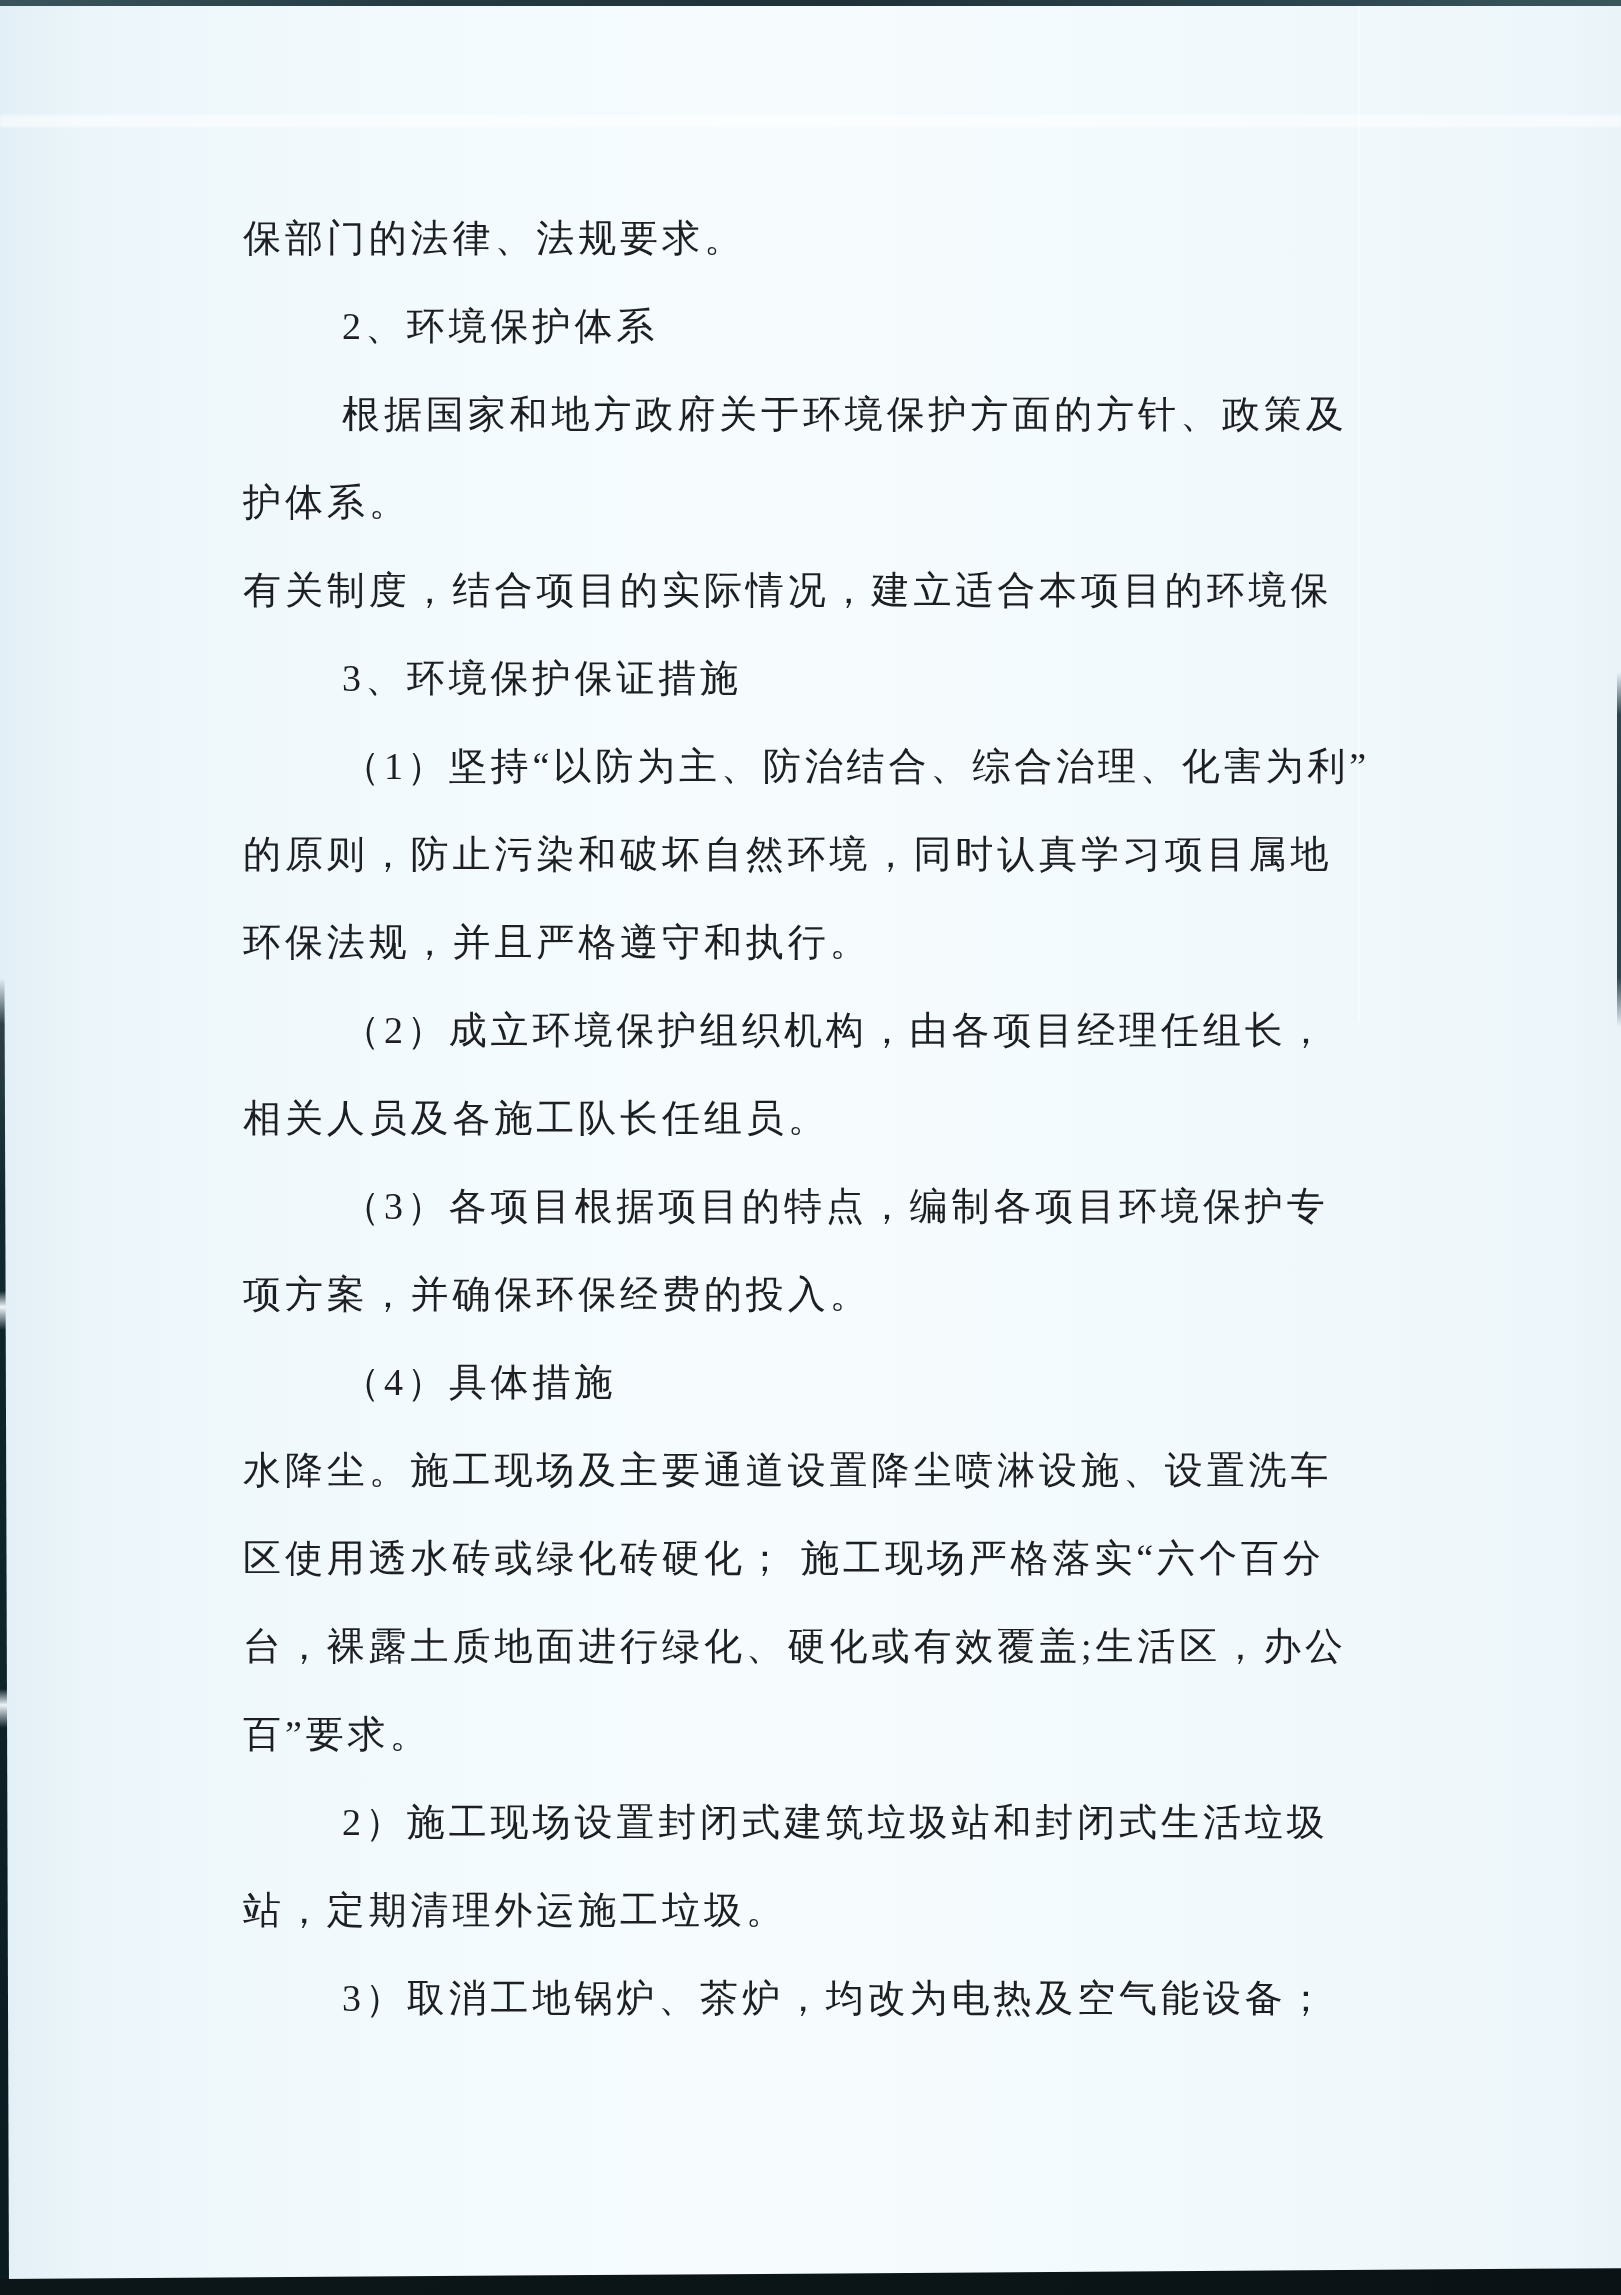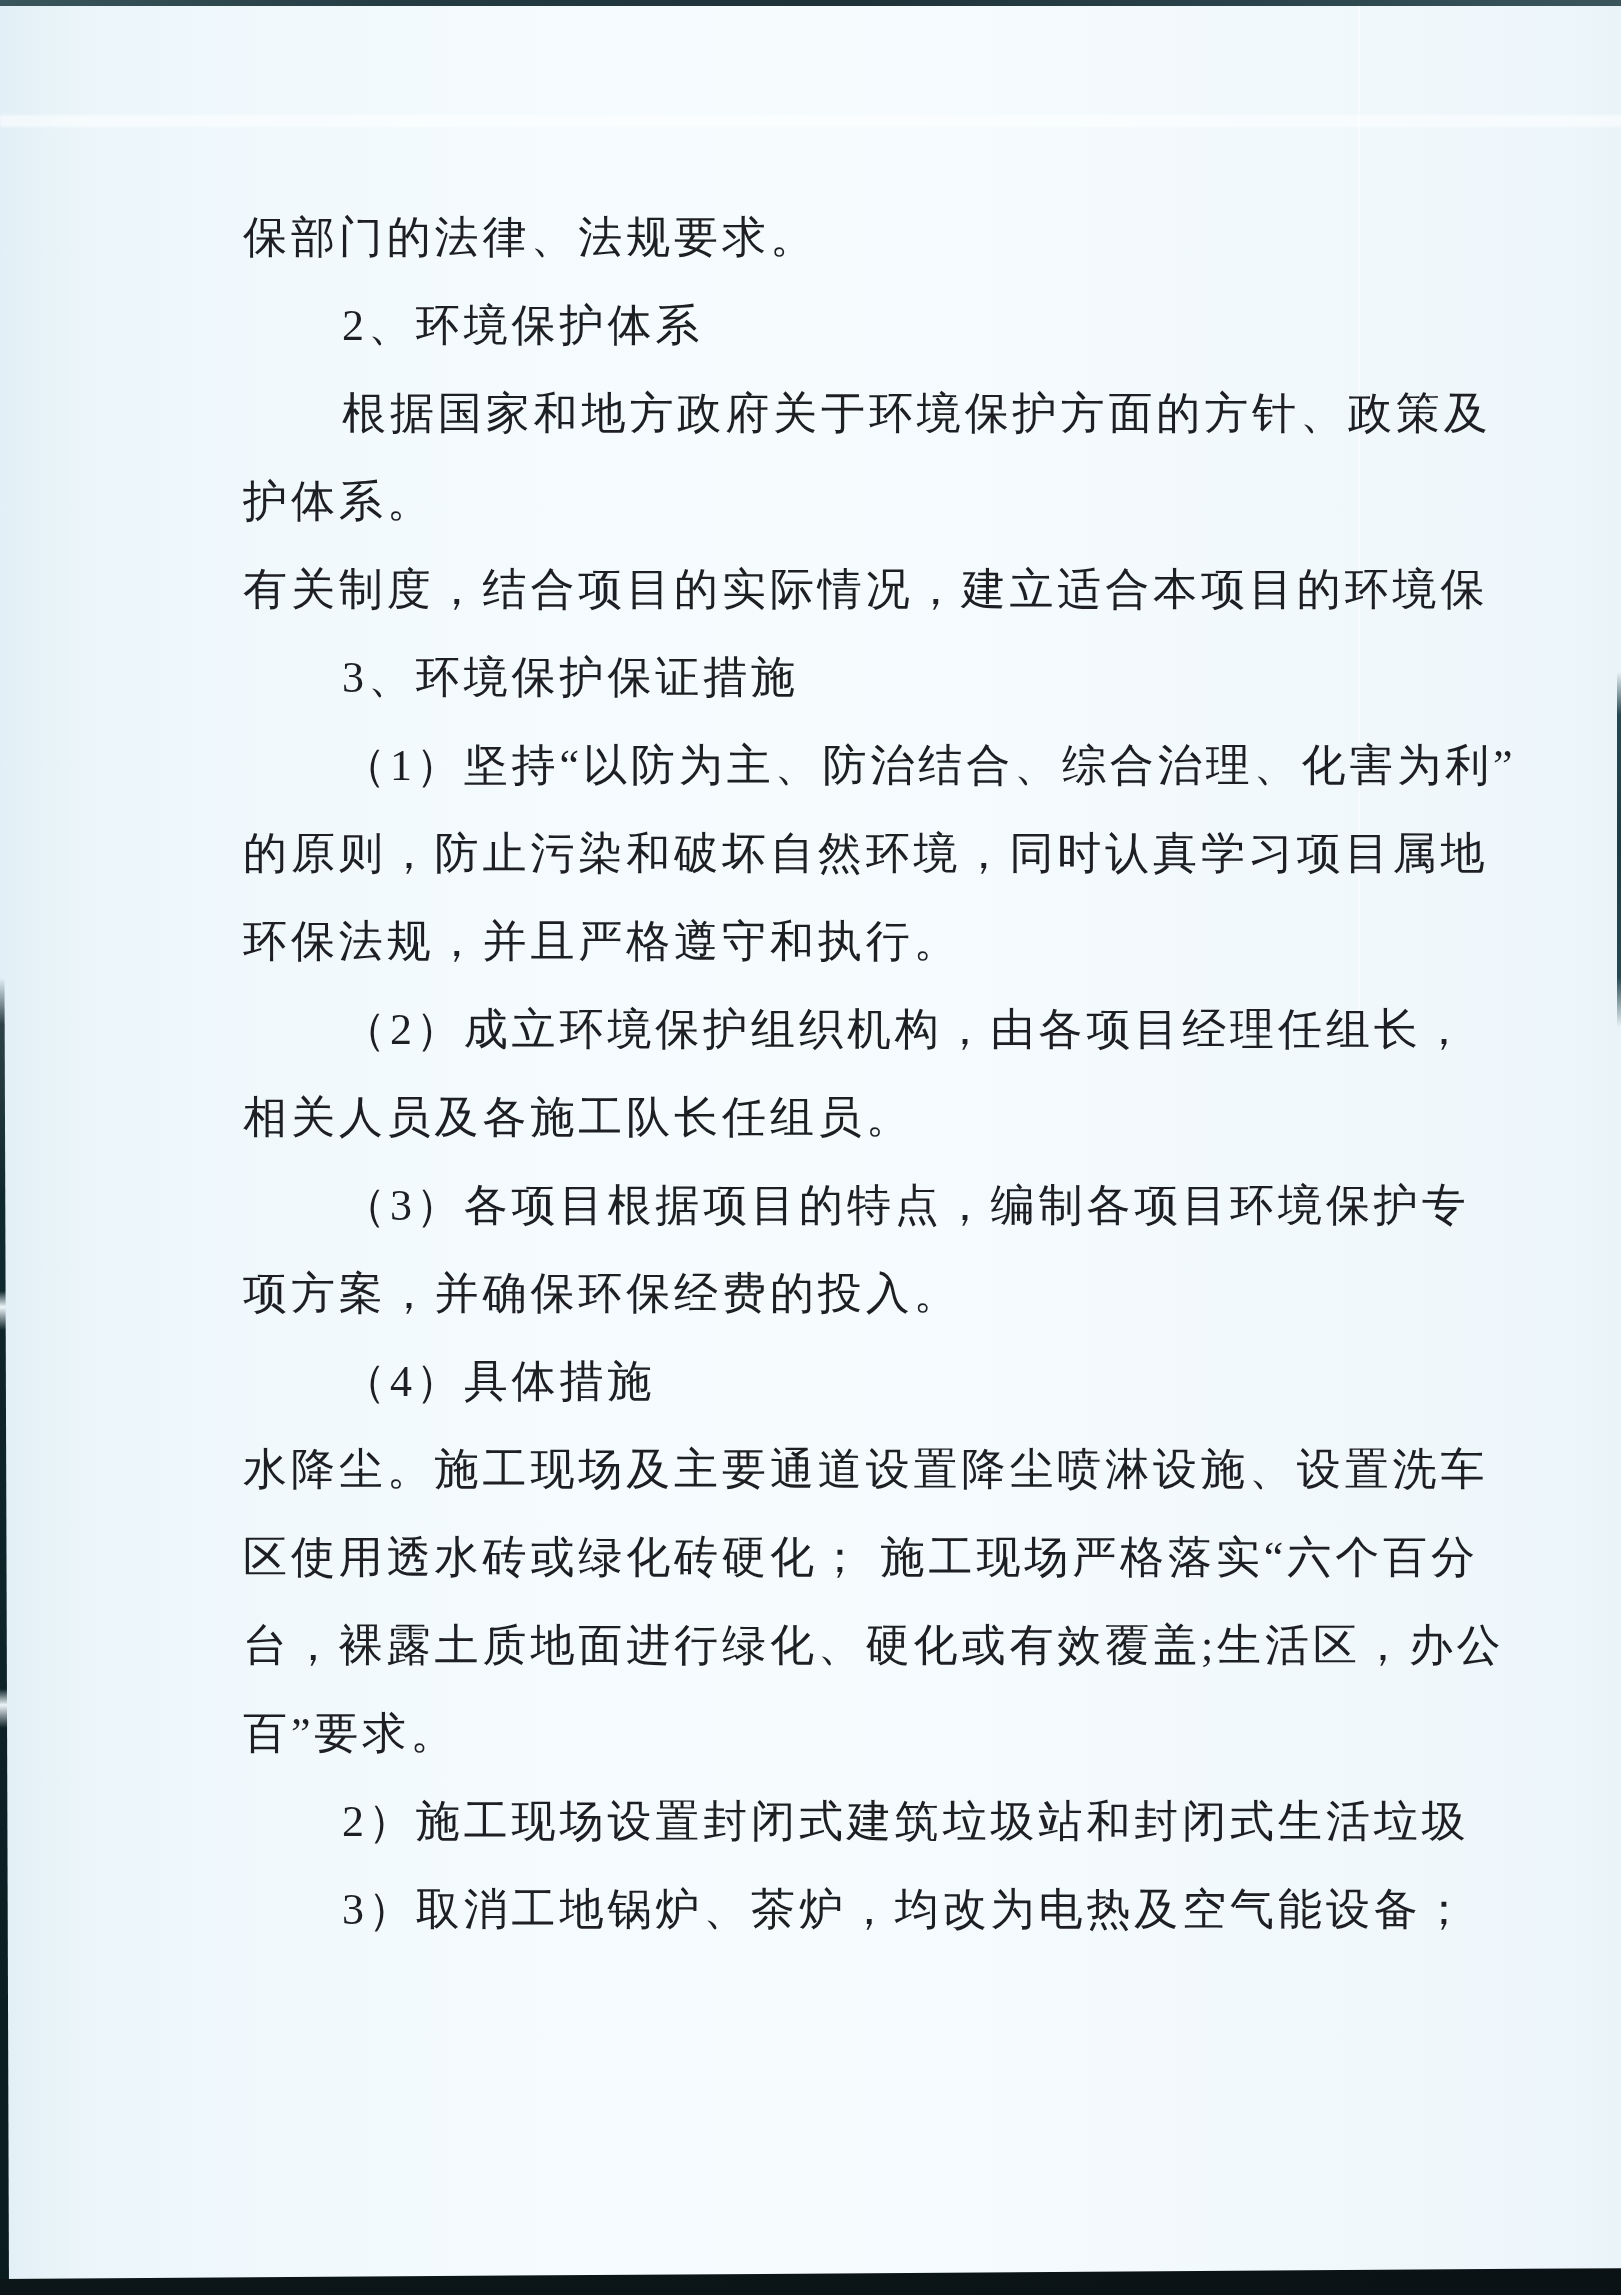--- a/index.html
+++ b/index.html
@@ -73,21 +73,21 @@
   }
   
   .text-block{
     position:absolute;
     left:243px;top:194px;width:1180px;
     color:var(--ink);
   }
   .line{
     height:88px;
     line-height:88px;
-    font-size:44px;
+    font-size:38px;
     letter-spacing:3.9px;
     white-space:nowrap;
     font-weight:500;
   }
   .line.indent{ padding-left:99px; }
 </style>
 </head>
 <body>
 
 <div class="page">
@@ -111,16 +111,17 @@
       <div class="line indent">（2）成立环境保护组织机构，由各项目经理任组长，</div>
       <div class="line">相关人员及各施工队长任组员。</div>
       <div class="line indent">（3）各项目根据项目的特点，编制各项目环境保护专</div>
       <div class="line">项方案，并确保环保经费的投入。</div>
       <div class="line indent">（4）具体措施</div>
       <div class="line">水降尘。施工现场及主要通道设置降尘喷淋设施、设置洗车</div>
       <div class="line">区使用透水砖或绿化砖硬化； 施工现场严格落实“六个百分</div>
       <div class="line">台，裸露土质地面进行绿化、硬化或有效覆盖;生活区，办公</div>
       <div class="line">百”要求。</div>
       <div class="line indent">2）施工现场设置封闭式建筑垃圾站和封闭式生活垃圾</div>
+      <div class="line">站，定期清理外运施工垃圾。</div>
       <div class="line indent">3）取消工地锅炉、茶炉，均改为电热及空气能设备；</div>
   </div>
 </div>
 
 
 </body></html>

